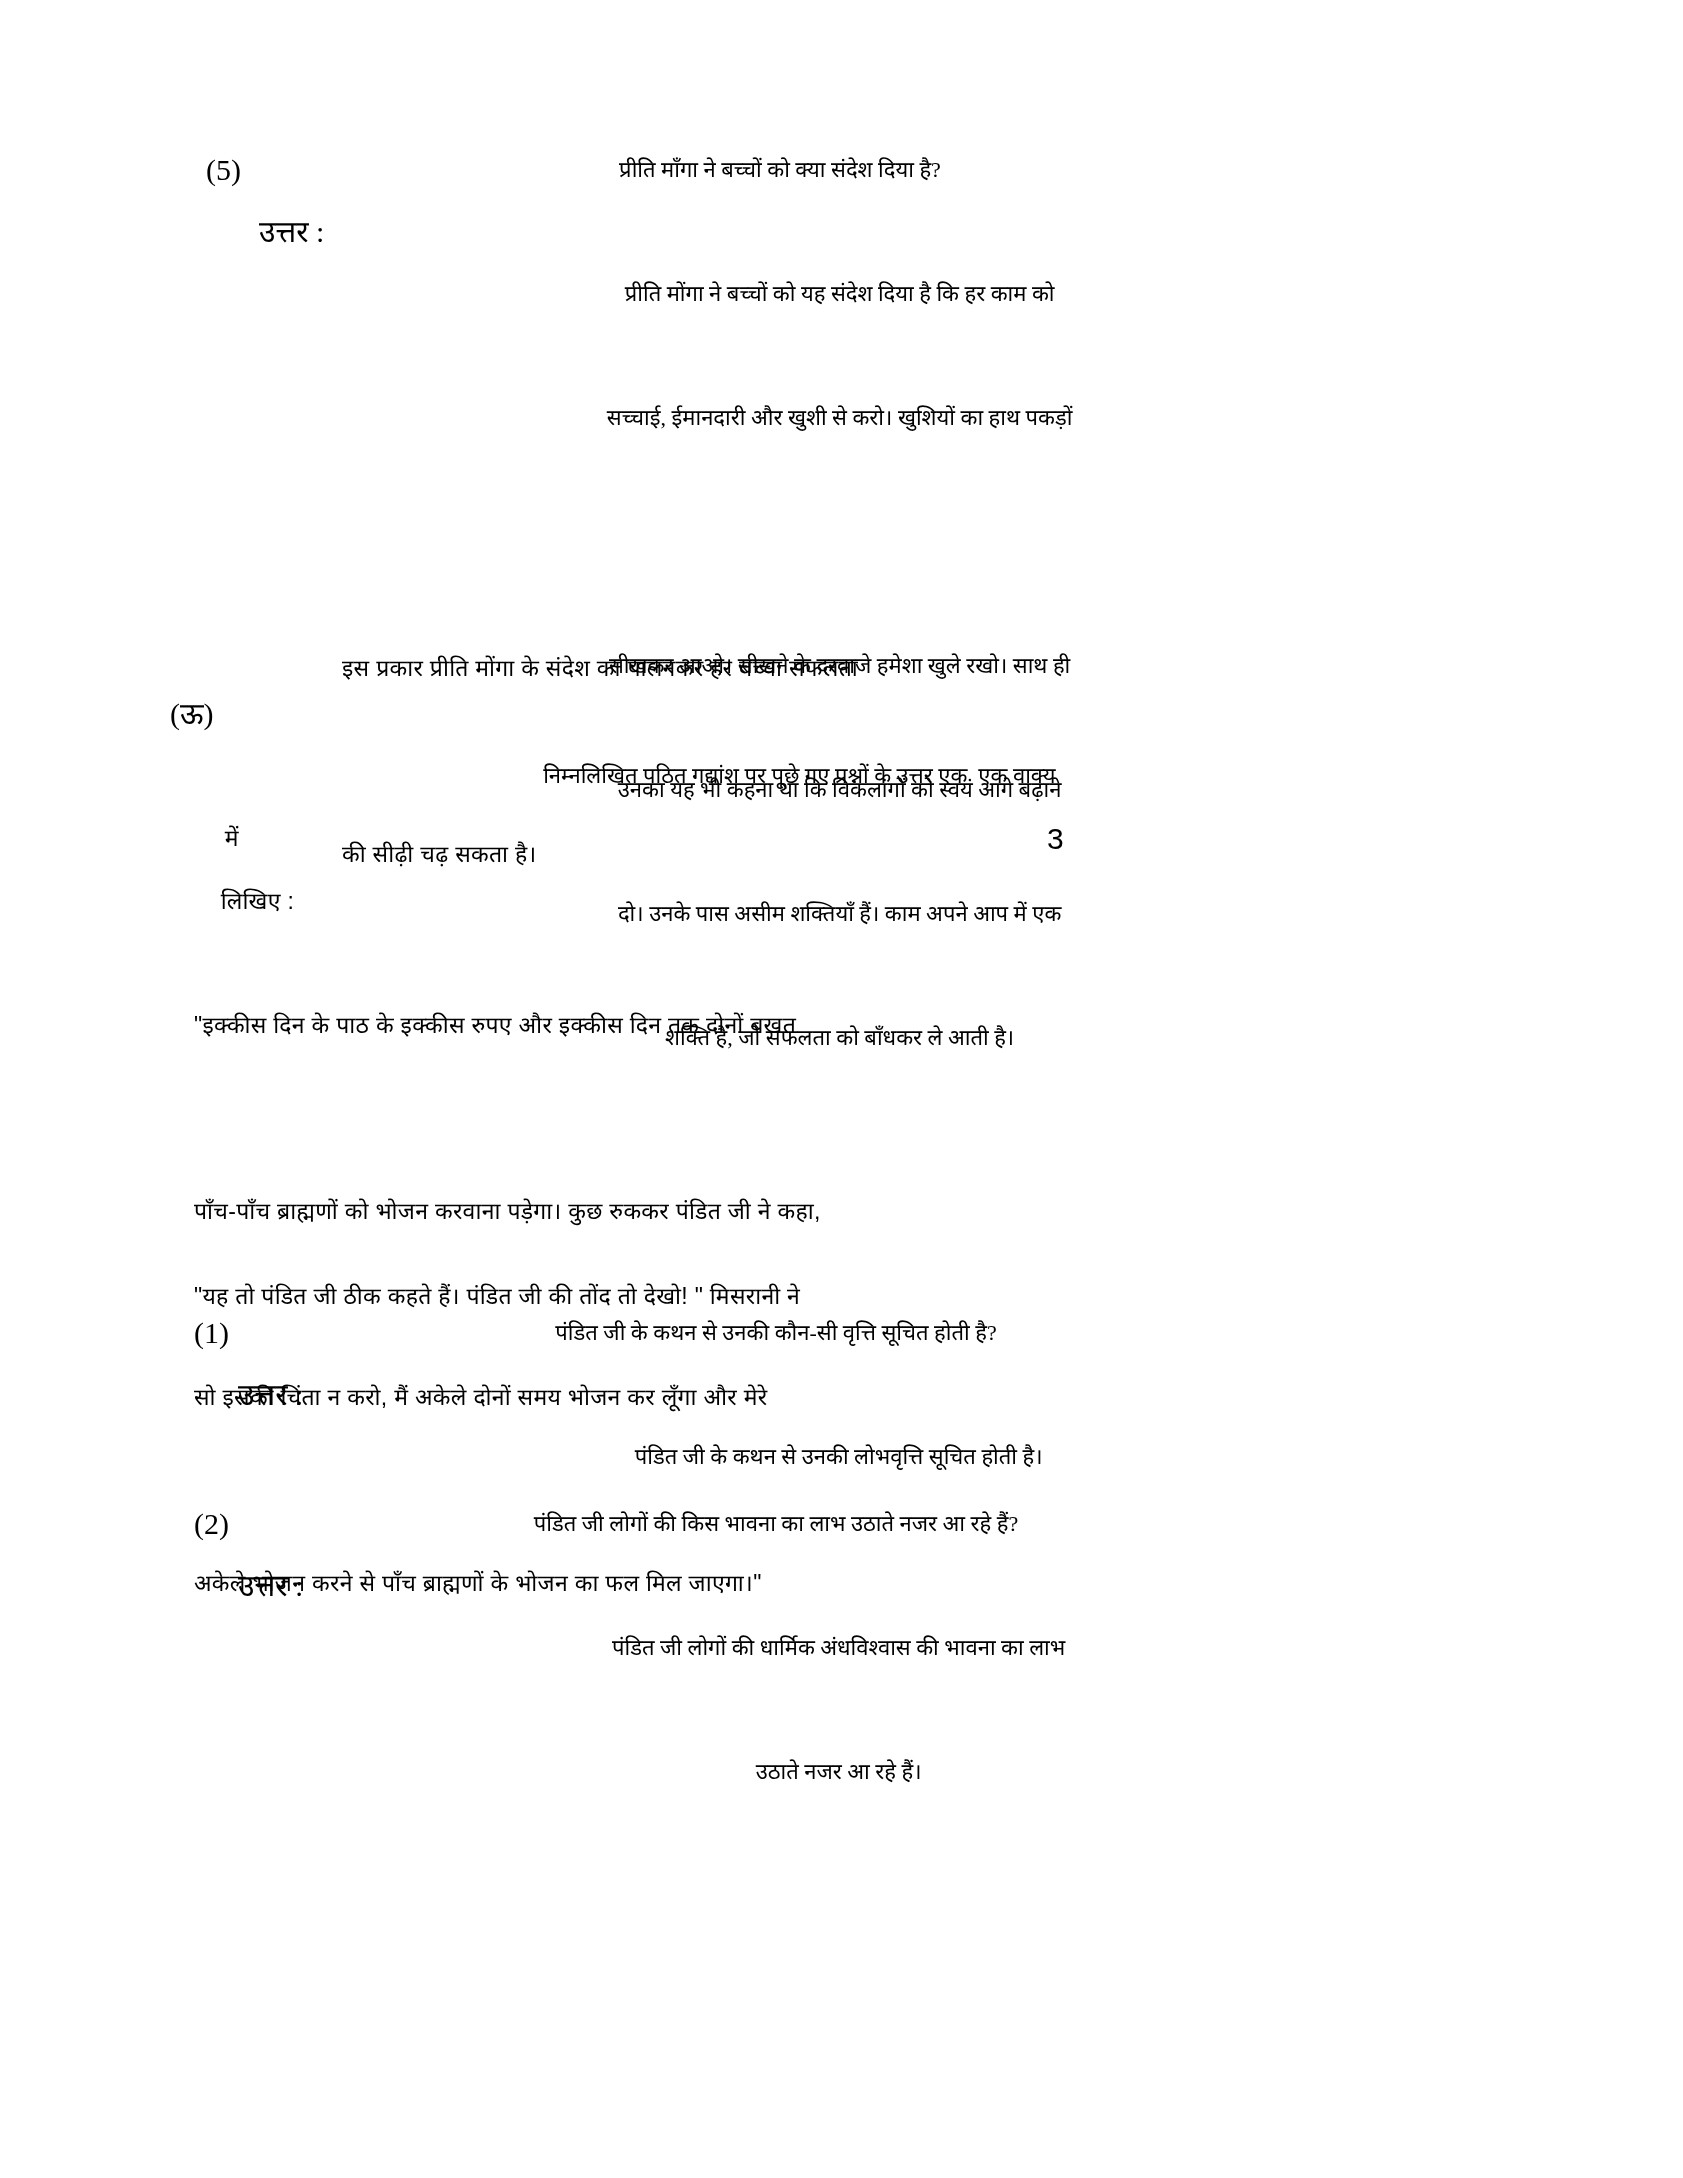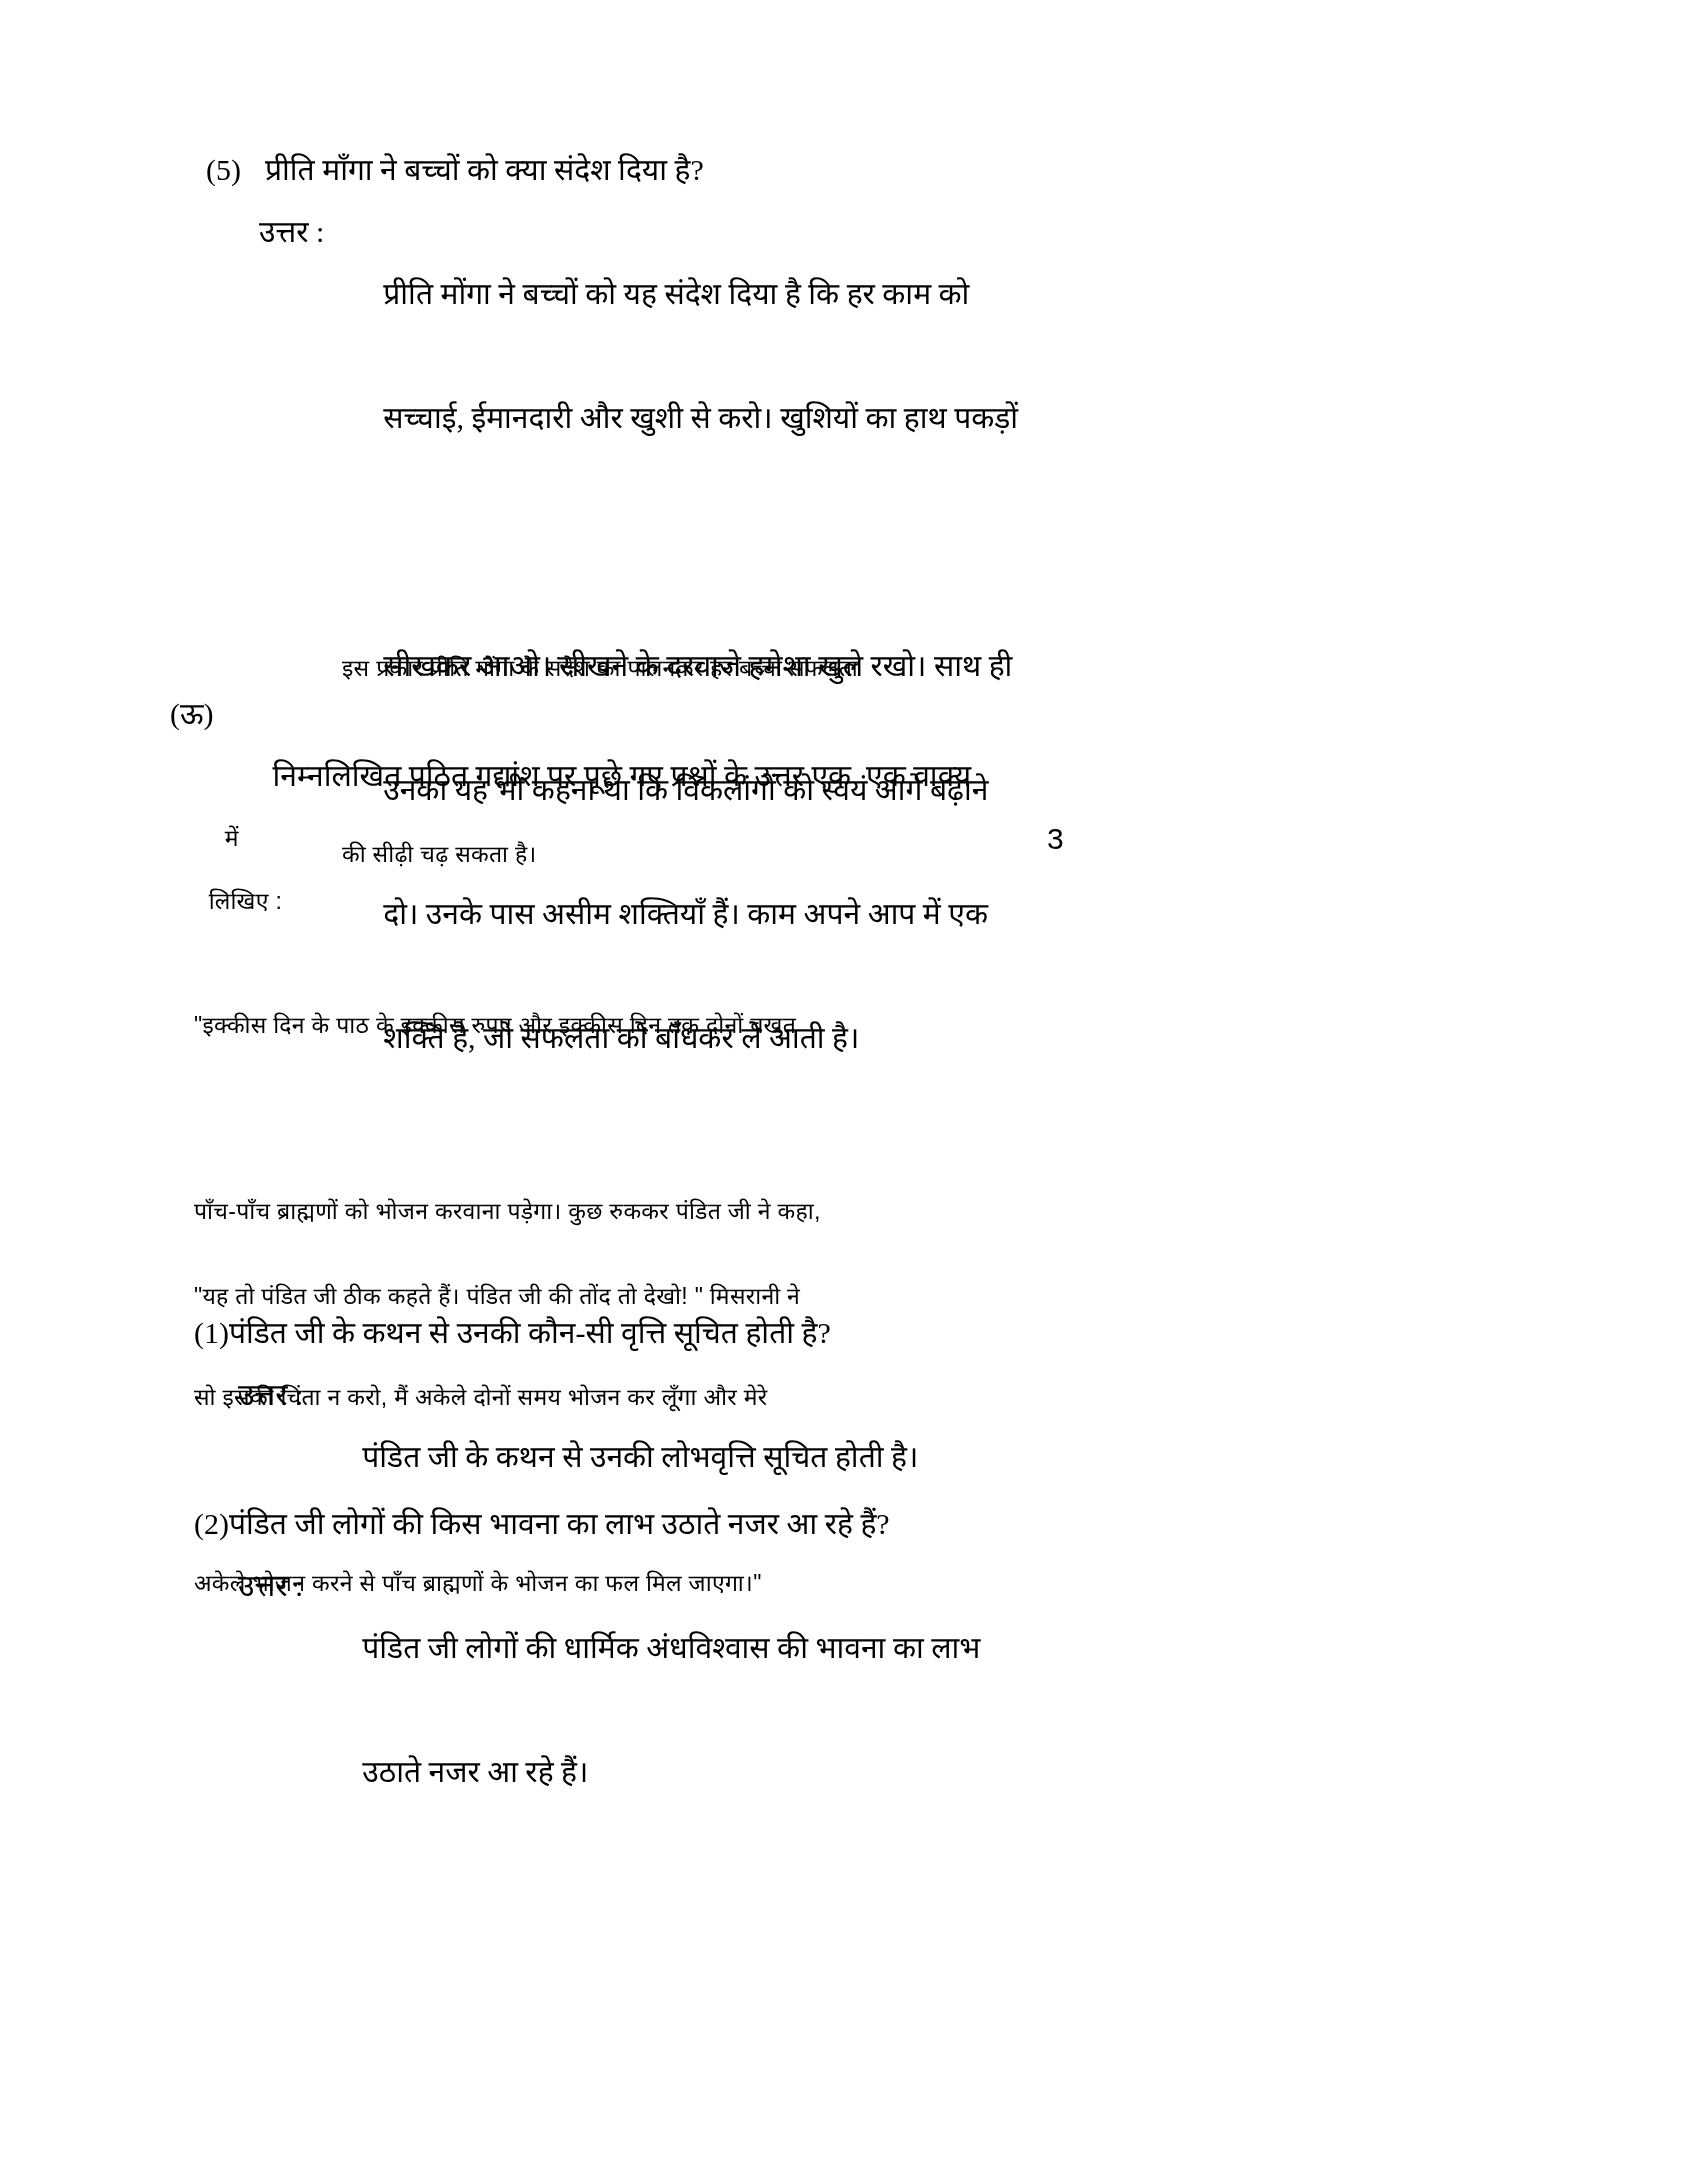--- a/index.html
+++ b/index.html
@@ -42,23 +42,24 @@
     align-items: flex-start;
   }
   .marker {
     flex: 0 0 auto;
     font-size: 30px;
     line-height: 62px;
     white-space: pre;
   }
   .body-text {
     flex: 1 1 auto;
-    font-size: 30px;
+    font-size: 22px;
     line-height: 62px;
     white-space: pre;
+    text-align: center;
   }
 
   .mark-num {
     position: absolute;
     font-size: 30px;
     line-height: 62px;
     font-family: "Liberation Sans", "DejaVu Sans", sans-serif;
   }
 
   
@@ -98,21 +99,21 @@
     <span class="marker">(ऊ)</span>
     <span class="body-text" style="margin-left:14px;">
       <span>निम्नलिखित पठित गद्यांश पर पूछे गए प्रश्नों के उत्तर एक  एक वाक्य</span>
     </span>
   </div>
 
   <div class="block tline" style="left:198px; top:745px;">
     <span>में</span>
   </div>
 
-  <div class="block tline" style="left:182px; top:808px;">
+  <div class="block tline" style="left:194px; top:808px;">
     <span>लिखिए :</span>
   </div>
 
   <div class="mark-num" style="left:1047px; top:808px;">3</div>
 
   <div class="block tline" style="left:194px; top:870px; width:1129px;">
     <div>"इक्कीस दिन के पाठ के इक्कीस रुपए और इक्कीस दिन तक दोनों बखत</div>
     <div>पाँच-पाँच ब्राह्मणों को भोजन करवाना पड़ेगा। कुछ रुककर पंडित जी ने कहा,</div>
     <div>सो इसकी चिंता न करो, मैं अकेले दोनों समय भोजन कर लूँगा और मेरे</div>
     <div>अकेले भोजन करने से पाँच ब्राह्मणों के भोजन का फल मिल जाएगा।"</div>

